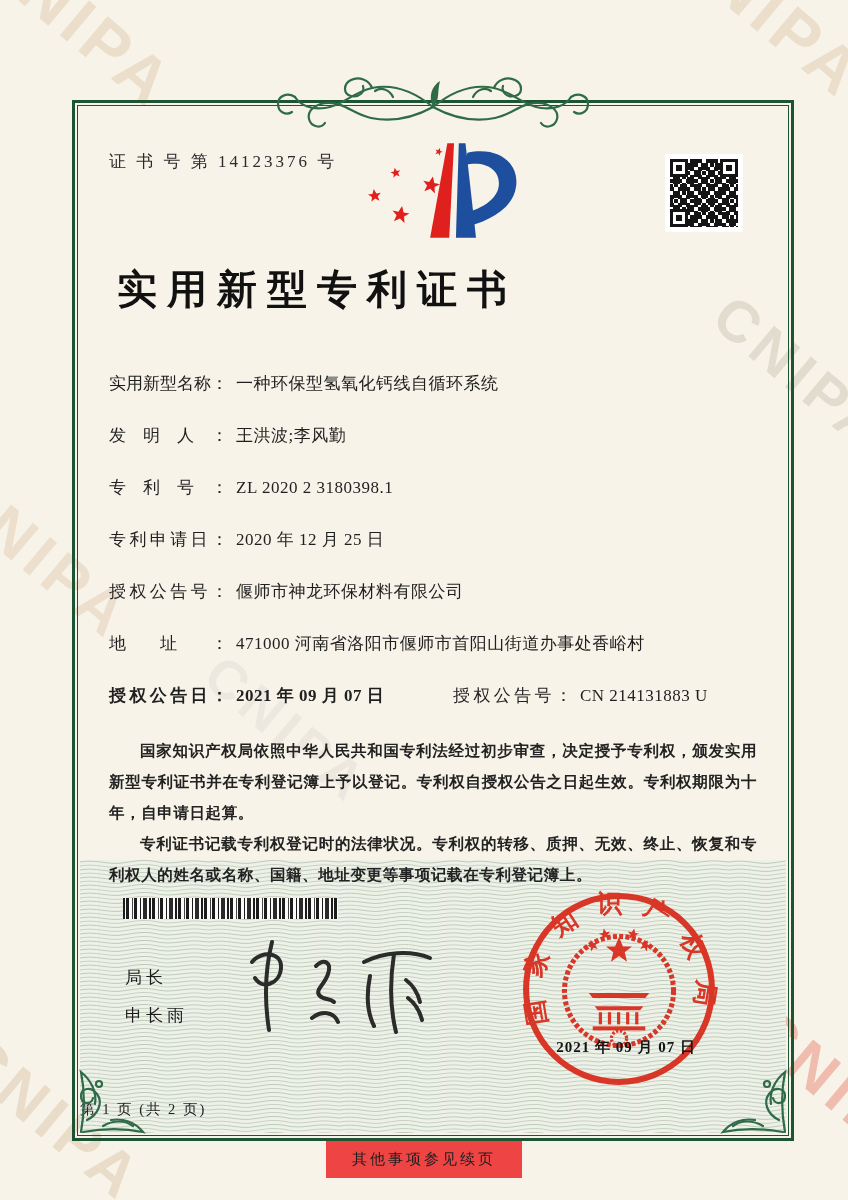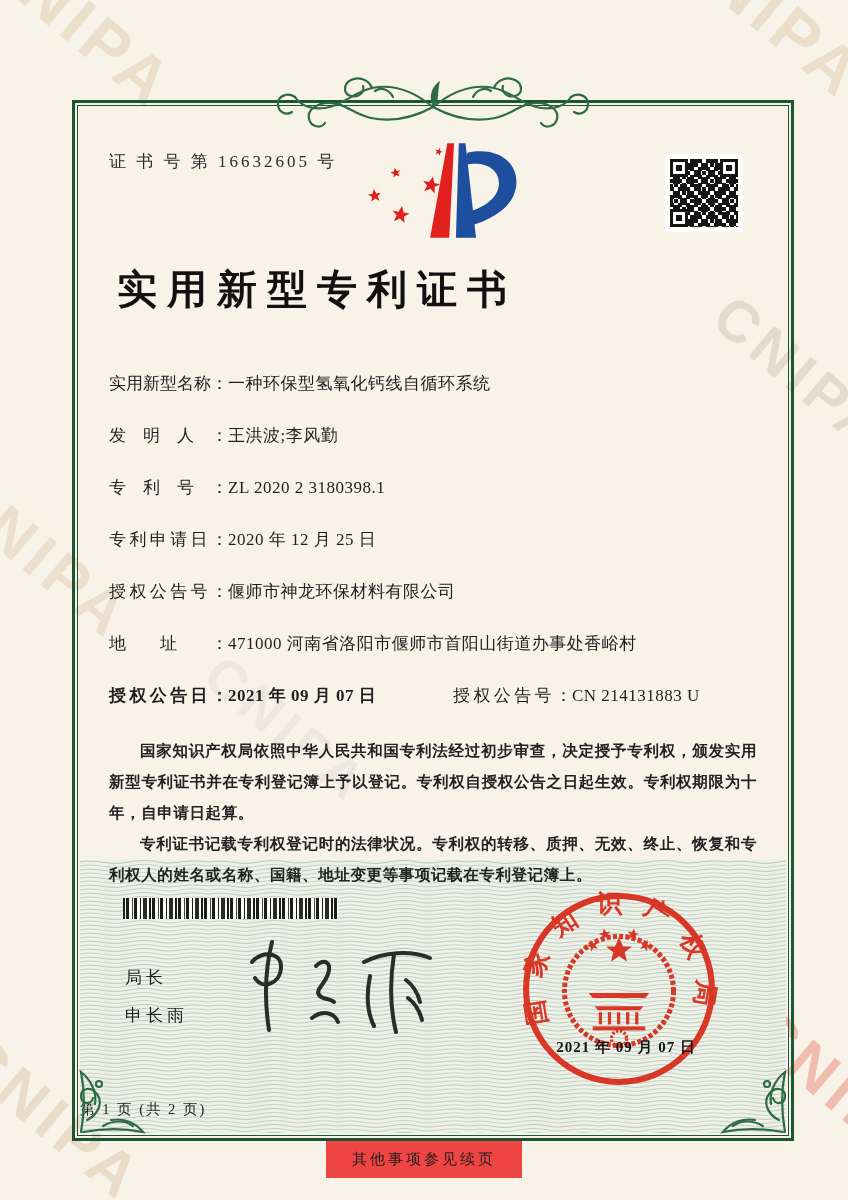--- a/index.html
+++ b/index.html
@@ -90,21 +90,21 @@
     color:#111;
   }
 
   .fields{margin-top:54px;padding:0 2px;}
   .frow{line-height:26px;margin-bottom:26px;font-size:17px;white-space:nowrap;}
   .flabel{
     display:inline-block;width:119px;
     text-align:justify;text-align-last:justify;
     vertical-align:top;color:#1f1f1f;
   }
-  .fvalue{display:inline-block;margin-left:0;color:#1f1f1f;letter-spacing:.5px;}
+  .fvalue{display:inline-block;margin-left:8px;color:#1f1f1f;letter-spacing:.5px;}
   .frow.combo .pair-a{display:inline-block;width:344px;font-weight:bold;}
 
   .paragraphs{margin-top:10px;padding:0 2px;font-weight:bold;}
   .paragraphs p{
     margin:0;font-size:15.5px;line-height:31px;
     text-align:justify;text-indent:2em;
     letter-spacing:.6px;color:#222;
   }
 
   
@@ -256,21 +256,21 @@
           <circle cx="100" cy="149" r="7.5" fill="none" stroke="#d8291a" stroke-width="3.2" stroke-dasharray="2.4 1.6"></circle>
         </g>
       </svg>
       <div class="seal-date">2021 年 09 月 07 日</div>
 
       <div class="page-number">第 1 页 (共 2 页)</div>
     </div>
 
     <div class="content">
       <div class="header">
-        <div class="cert-no">证 书 号 第 16632605 号</div>
+        <div class="cert-no">证 书 号 第 14123376 号</div>
 
         <svg class="logo" width="172" height="114" viewBox="0 0 180 112">
           <g fill="#df201d">
             <use href="#star" transform="translate(96,15) scale(0.42) rotate(18)"></use>
             <use href="#star" transform="translate(51,37) scale(0.55) rotate(-12)"></use>
             <use href="#star" transform="translate(88,50) scale(0.95) rotate(12)"></use>
             <use href="#star" transform="translate(29,61) scale(0.72) rotate(-8)"></use>
             <use href="#star" transform="translate(56,81) scale(0.95) rotate(10)"></use>
             <polygon points="105,6 112,6 107,105 87,105"></polygon>
           </g>

